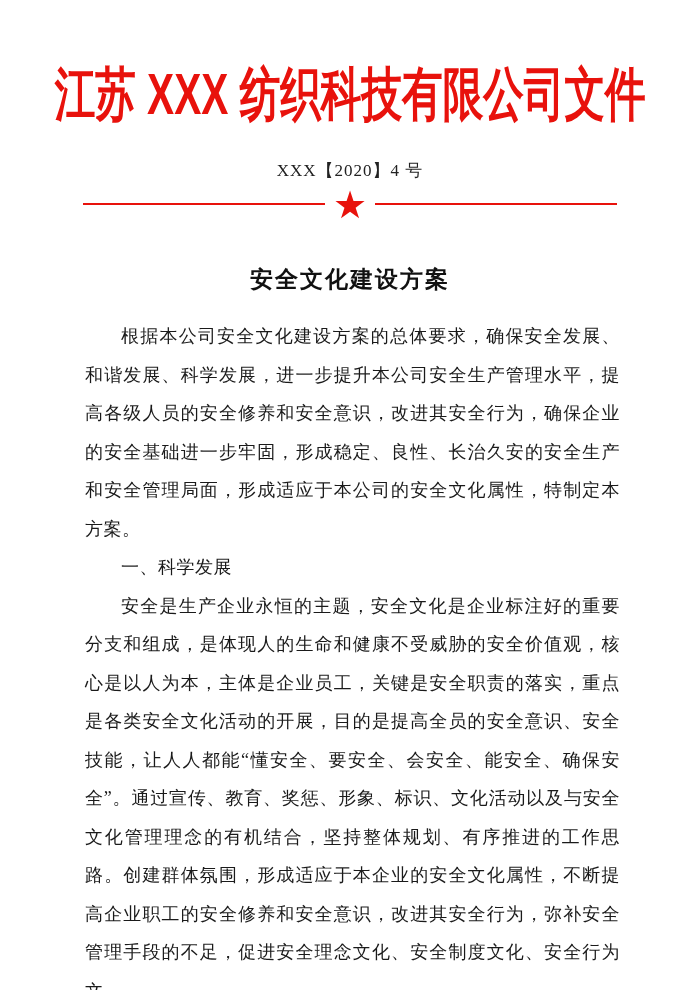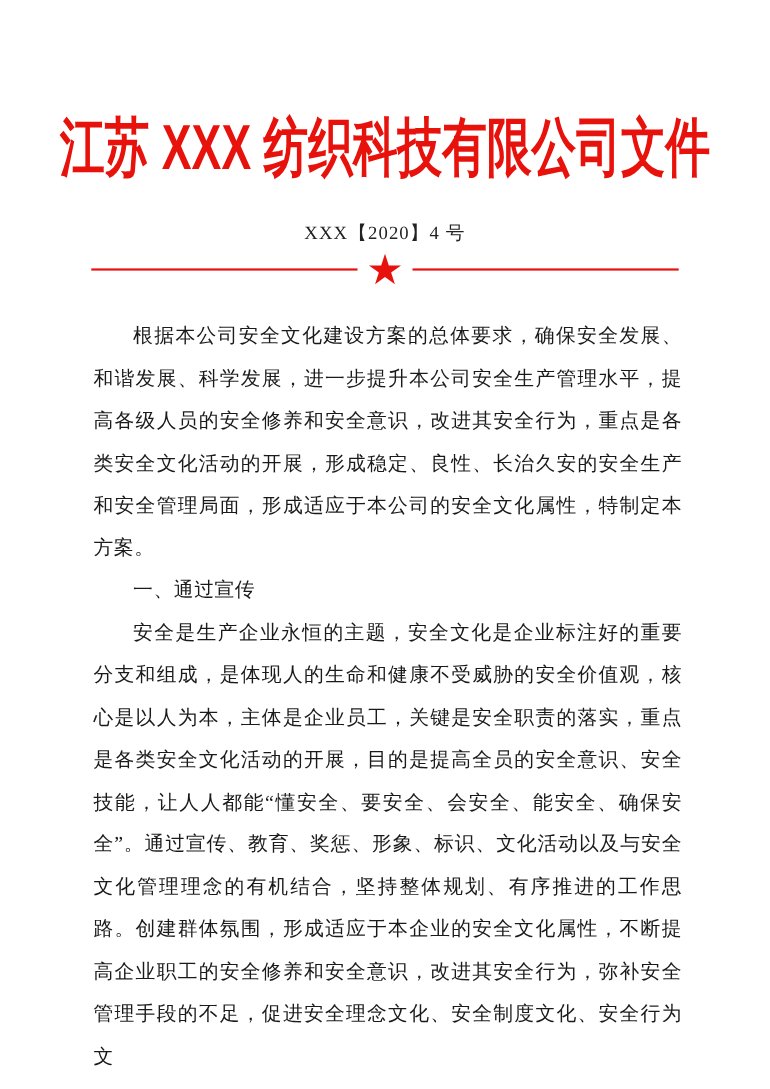--- a/index.html
+++ b/index.html
@@ -16,21 +16,21 @@
   }
   .page {
     width: 700px;
     height: 990px;
     background: #ffffff;
     box-sizing: border-box;
   }
 
   
   .org-title-wrap {
-    padding-top: 100px;
+    padding-top: 59px;
     height: 70px;
     display: flex;
     justify-content: center;
     align-items: center;
     overflow: visible;
   }
   .org-title {
     font-family: "Liberation Sans", "DejaVu Sans", sans-serif;
     font-weight: 900;
     font-size: 58px;
@@ -105,20 +105,21 @@
   </div>
 
   <div class="doc-number">XXX【2020】4 号</div>
 
   <div class="separator">
     <div class="rule" style="background: rgb(232, 18, 12);"></div>
     <span class="star" style="color: rgb(232, 18, 12);">★</span>
     <div class="rule" style="background: rgb(232, 18, 12);"></div>
   </div>
 
+  <div class="doc-title">安全文化建设方案</div>
 
   <div class="doc-body">
-    <p>根据本公司安全文化建设方案的总体要求，确保安全发展、和谐发展、科学发展，进一步提升本公司安全生产管理水平，提高各级人员的安全修养和安全意识，改进其安全行为，重点是各类安全文化活动的开展，形成稳定、良性、长治久安的安全生产和安全管理局面，形成适应于本公司的安全文化属性，特制定本方案。</p>
-    <p>一、通过宣传</p>
+    <p>根据本公司安全文化建设方案的总体要求，确保安全发展、和谐发展、科学发展，进一步提升本公司安全生产管理水平，提高各级人员的安全修养和安全意识，改进其安全行为，确保企业的安全基础进一步牢固，形成稳定、良性、长治久安的安全生产和安全管理局面，形成适应于本公司的安全文化属性，特制定本方案。</p>
+    <p>一、科学发展</p>
     <p>安全是生产企业永恒的主题，安全文化是企业标注好的重要分支和组成，是体现人的生命和健康不受威胁的安全价值观，核心是以人为本，主体是企业员工，关键是安全职责的落实，重点是各类安全文化活动的开展，目的是提高全员的安全意识、安全技能，让人人都能“懂安全、要安全、会安全、能安全、确保安全”。通过宣传、教育、奖惩、形象、标识、文化活动以及与安全文化管理理念的有机结合，坚持整体规划、有序推进的工作思路。创建群体氛围，形成适应于本企业的安全文化属性，不断提高企业职工的安全修养和安全意识，改进其安全行为，弥补安全管理手段的不足，促进安全理念文化、安全制度文化、安全行为文</p>
   </div>
 
 </div>
 
 </body></html>

